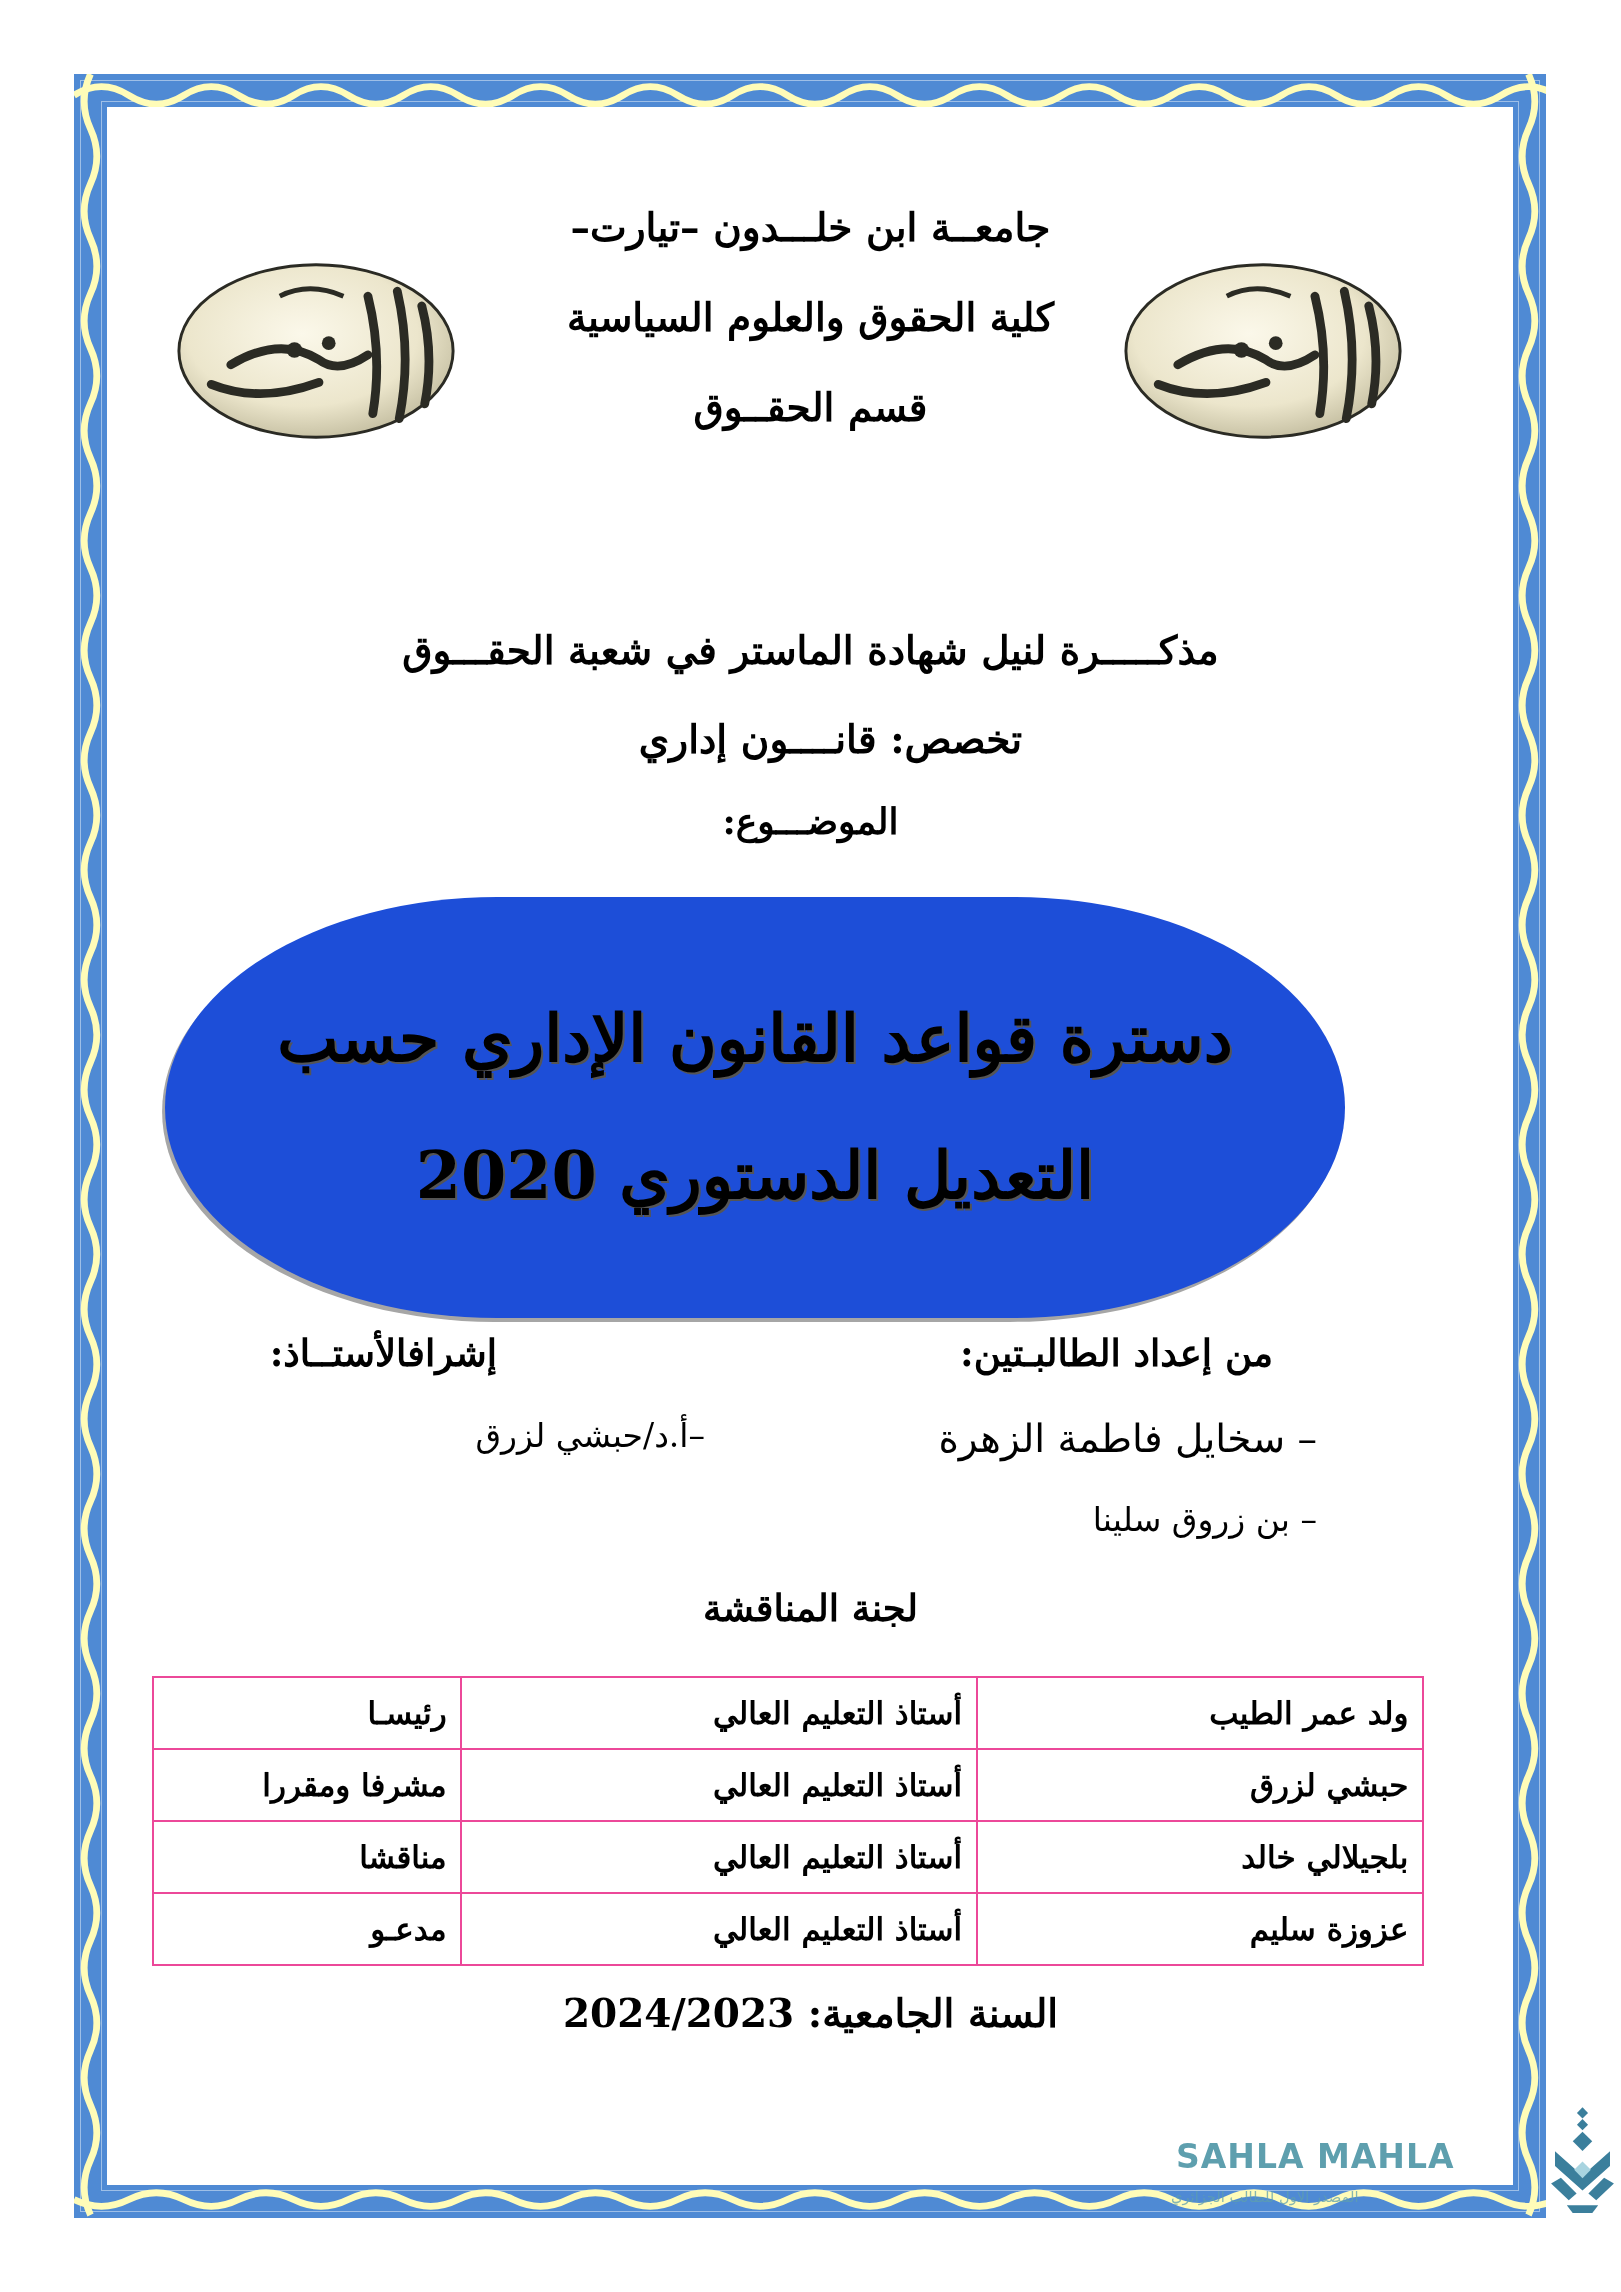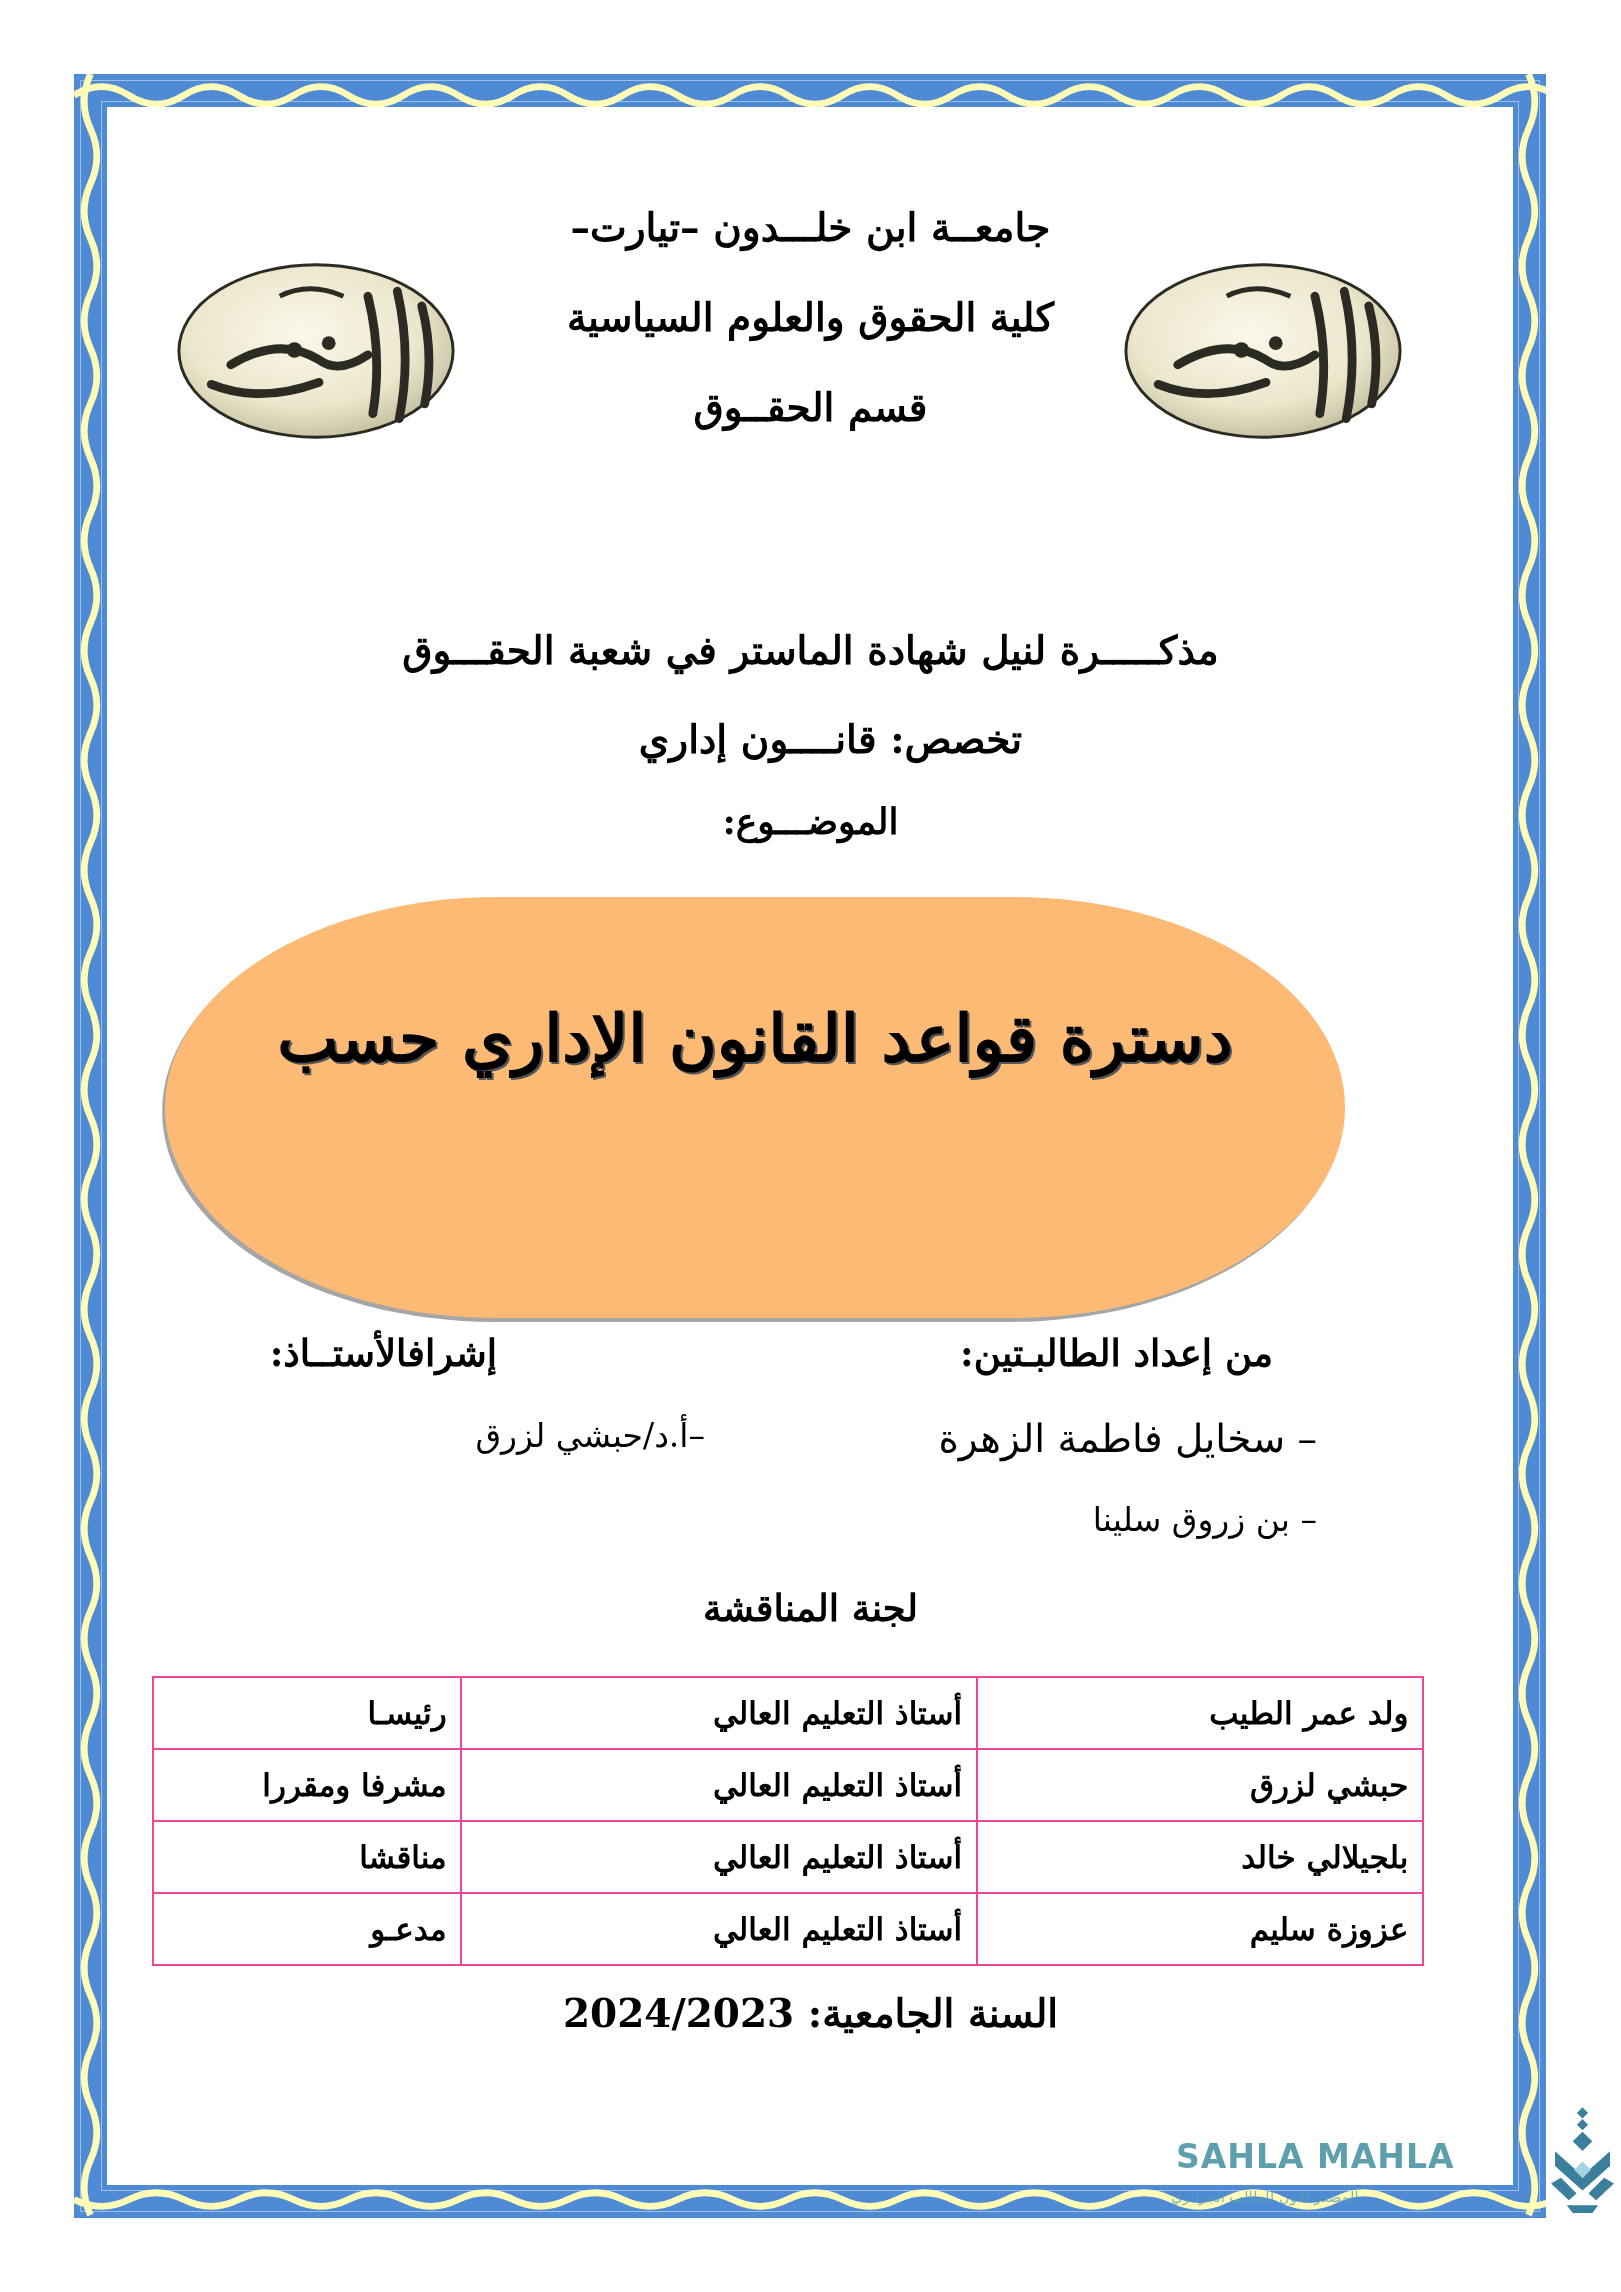--- a/index.html
+++ b/index.html
@@ -25,21 +25,21 @@
   .center-line { position:absolute; left:0; right:0; text-align:center; font-weight:bold; white-space:nowrap; }
   .h-univ   { top:204px; font-size:39px; }
   .h-fac    { top:294px; font-size:39px; }
   .h-dept   { top:384px; font-size:39px; }
   .h-memo   { top:627px; font-size:39px; }
   .h-spec   { top:716px; font-size:39px;margin-left:40px; }
   .h-topic  { top:800px; font-size:36px; }
 
   
   .capsule { position:absolute; left:165px; top:897px; width:1180px; height:421px;
-             background:#fdba74; border-radius:333px / 211px;
+             background:#1d4ed8; border-radius:333px / 211px;
              box-shadow:-2.9px 3.9px 0 #a6a6a6; }
   .capsule .t1, .capsule .t2 { position:absolute; left:0; right:0; text-align:center;
              font-weight:bold; font-size:65px; white-space:nowrap;
              text-shadow:2px 2px 0 #555; }
   .capsule .t1 { top:103px; } .capsule .t2 { top:240px; }
 
   
   .abs { position:absolute; white-space:nowrap; }
   .lbl-students { right:348px; top:1331px; font-size:37px; font-weight:bold; }
   .lbl-super    { right:1124px; top:1331px; font-size:37px; font-weight:bold; }
@@ -115,20 +115,21 @@
 <div class="center-line h-univ">جامعــة ابن خلـــدون –تيارت–</div>
 <div class="center-line h-fac">كلية الحقوق والعلوم السياسية</div>
 <div class="center-line h-dept">قسم الحقــوق</div>
 
 <div class="center-line h-memo">مذكـــــرة لنيل شهادة الماستر في شعبة الحقـــوق</div>
 <div class="center-line h-spec">تخصص: قانــــون إداري</div>
 <div class="center-line h-topic">الموضـــوع:</div>
 
 <div class="capsule">
   <div class="t1">دسترة قواعد القانون الإداري حسب</div>
+  <div class="t2">التعديل الدستوري 2020</div>
 </div>
 
 <div class="abs lbl-students">من إعداد الطالبـتين:</div>
 <div class="abs lbl-super">إشرافالأستــاذ:</div>
 <div class="abs student-1">– سخايل فاطمة الزهرة</div>
 <div class="abs student-2">– بن زروق سلينا</div>
 <div class="abs supervisor">–أ.د/حبشي لزرق</div>
 
 <div class="center-line committee-title">لجنة المناقشة</div>
 <table class="committee">

